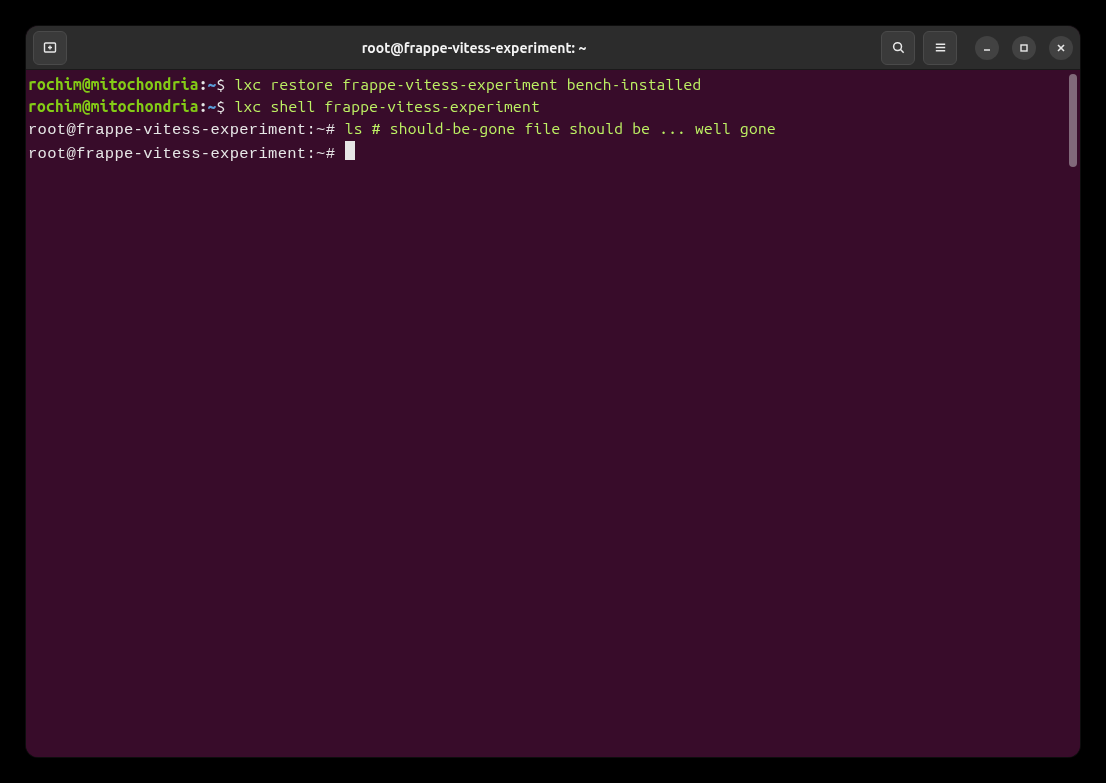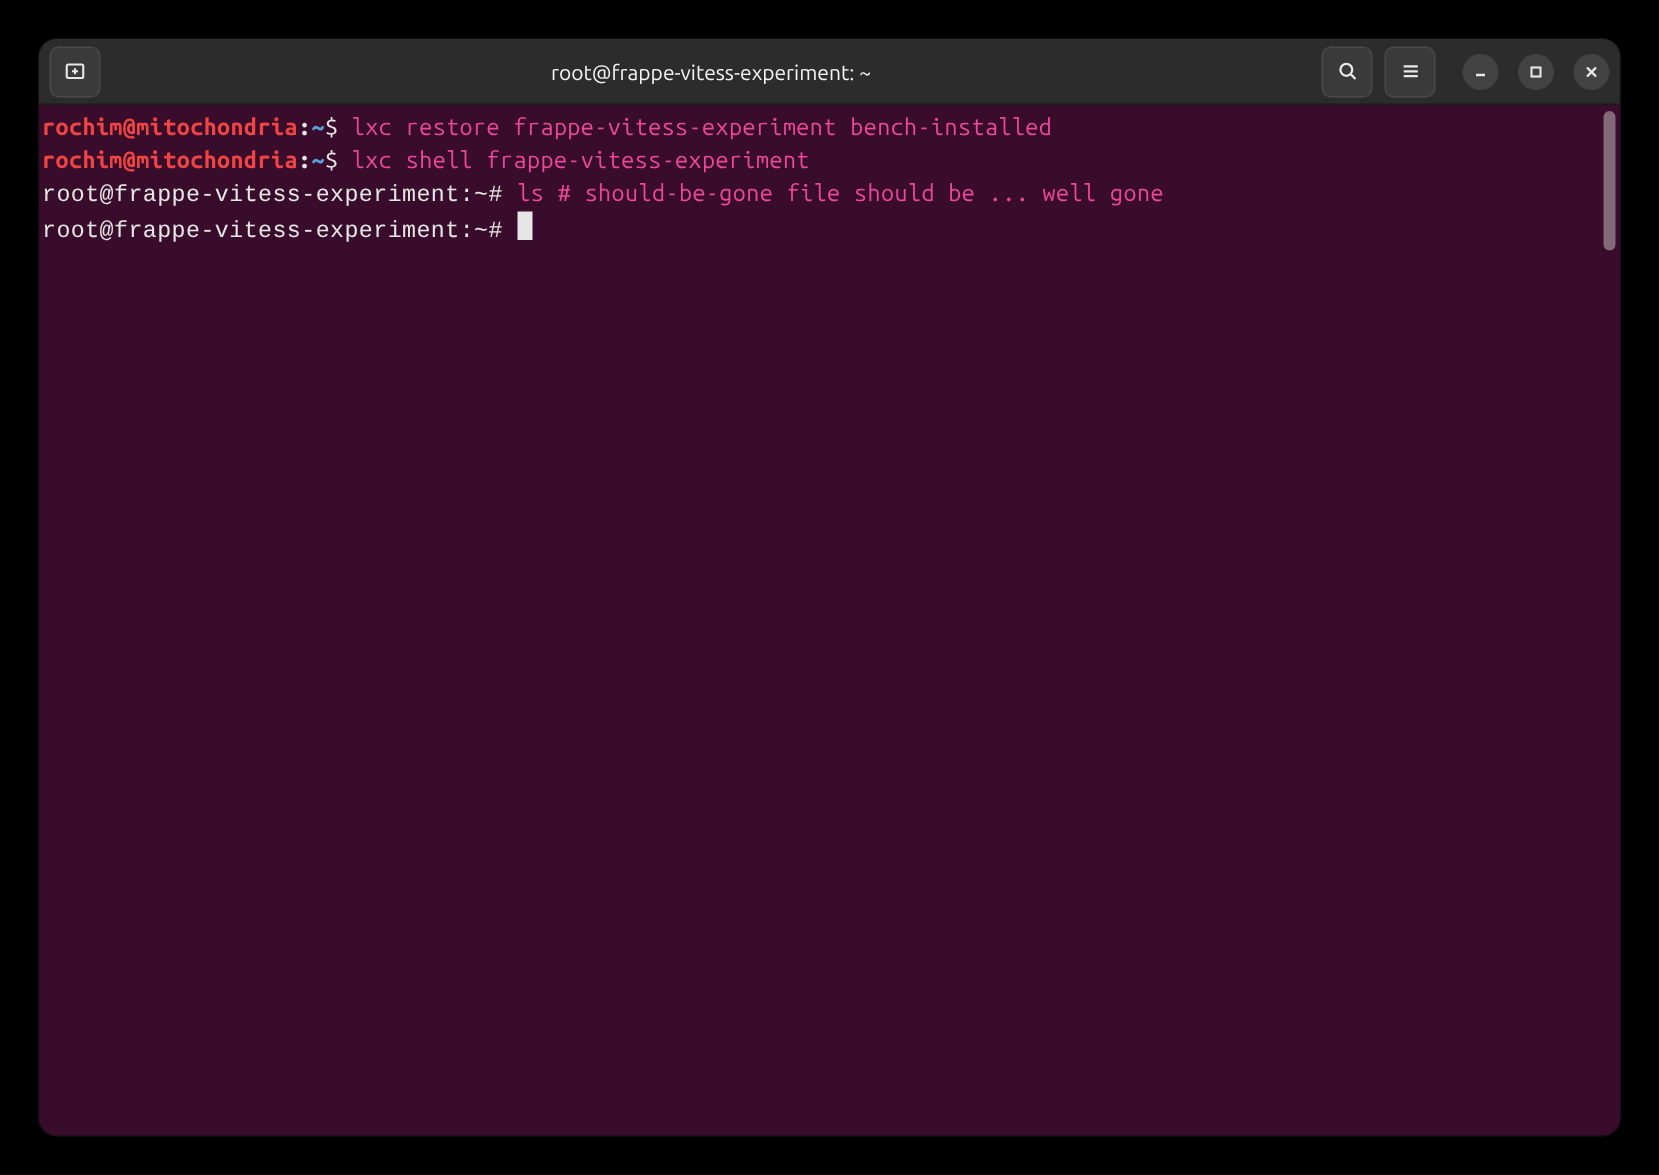--- a/index.html
+++ b/index.html
@@ -38,21 +38,21 @@
     .titlebar-left {
       display: flex;
       align-items: center;
     }
     .titlebar-center {
       flex: 1;
       text-align: center;
       color: #f5f5f5;
       font-family: 'Ubuntu', 'Cantarell', sans-serif;
       font-size: 14px;
-      font-weight: 400;
+      font-weight: 700;
     }
     .titlebar-right {
       display: flex;
       align-items: center;
       gap: 12px;
     }
     .tb-btn {
       width: 34px;
       height: 34px;
       border-radius: 6px;
@@ -98,36 +98,36 @@
     .terminal-content {
       white-space: pre;
       font-family: 'Ubuntu Mono', 'DejaVu Sans Mono', monospace;
       letter-spacing: 0.3px;
     }
     .line {
       display: block;
       white-space: pre;
     }
     .user-host {
-      color: #ef4444;
+      color: #84cc16;
       font-weight: bold;
     }
     .colon {
       color: #e6e6e6;
       font-weight: bold;
     }
     .path {
       color: #5a9dd8;
       font-weight: bold;
     }
     .dollar {
       color: #e6e6e6;
     }
     .cmd {
-      color: #ec4899;
+      color: #bef264;
     }
     .root-prompt {
       color: #e6e6e6;
       font-family: Liberation Mono, monospace;
     }
     .cursor {
       display: inline-block;
       width: 10px;
       height: 19px;
       background: #e6e6e6;

